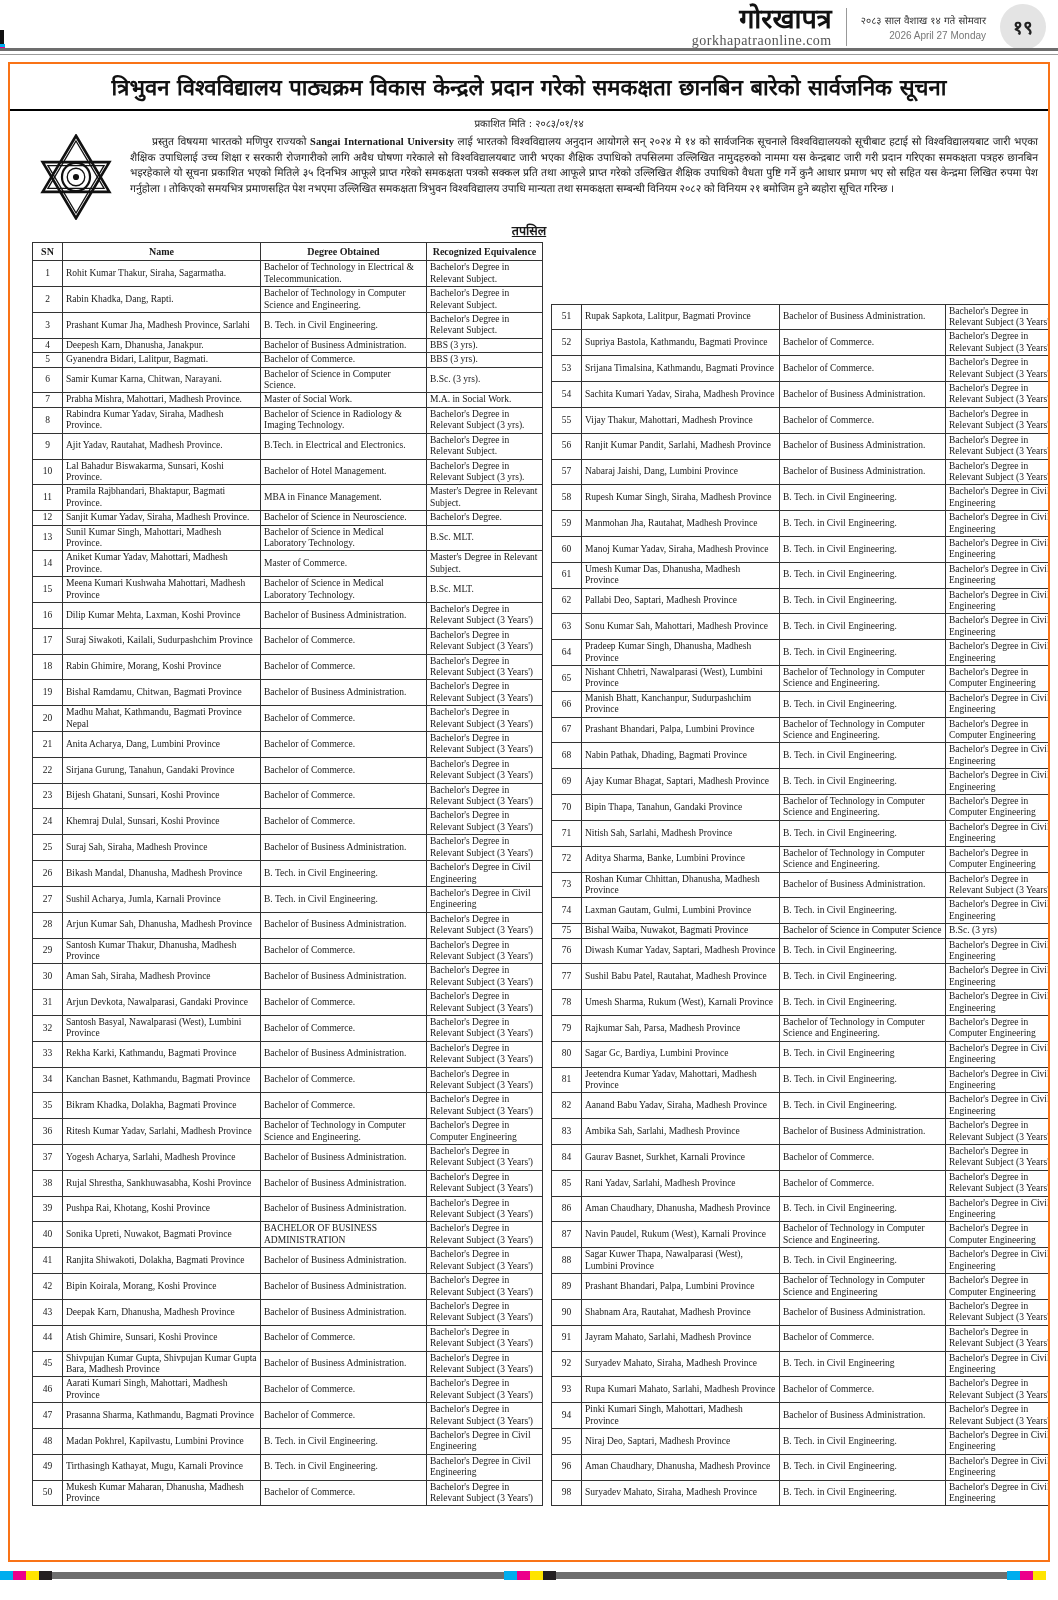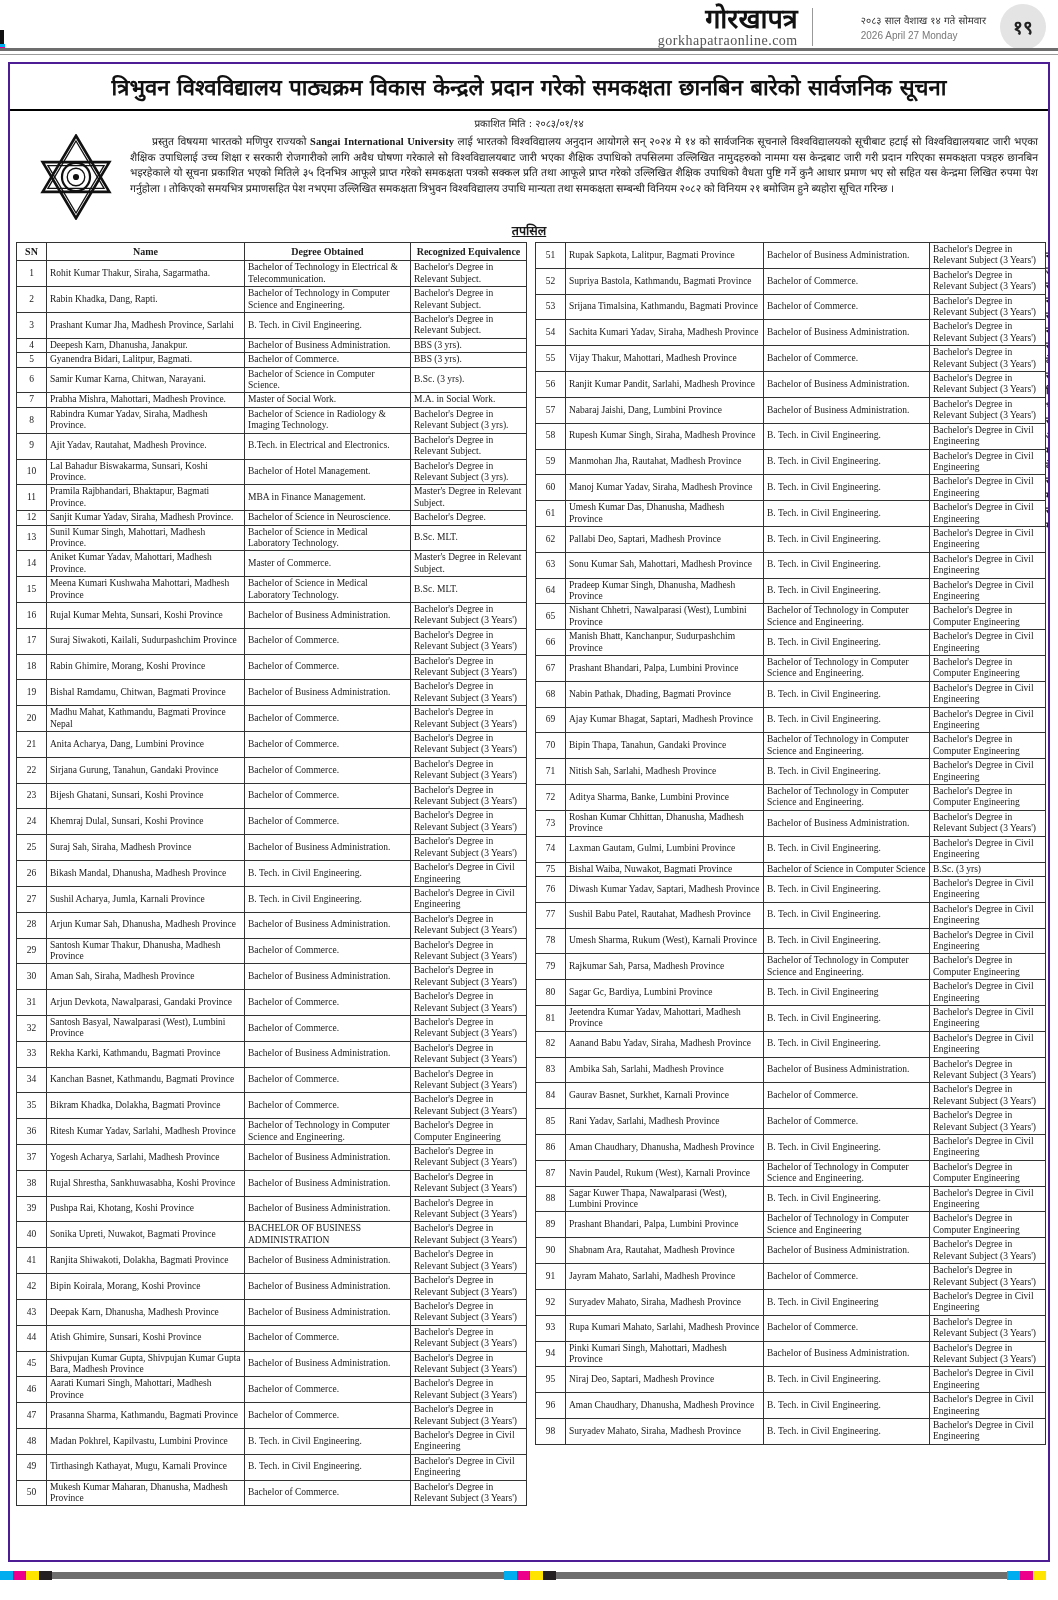--- a/index.html
+++ b/index.html
@@ -10,43 +10,43 @@
   .corner-marks { position:absolute; left:0; top:30px; width:6px; height:22px; }
   .corner-marks .bar { width:4px; height:14px; background:#111; }
   .corner-marks .sq { width:5px; height:3px; }
 
   
   .header { position:absolute; top:4px; right:12px; display:flex; align-items:center; gap:14px; }
   .masthead { text-align:right; }
   .masthead .logo { font-family:"DejaVu Sans", sans-serif; font-size:27px; font-weight:bold; color:#111; line-height:1.05; }
   .masthead .site { font-size:14px; color:#555; letter-spacing:.5px; }
   .header .vrule { width:1px; height:38px; background:#999; }
-  .dateblock { line-height:1.5; padding-top:2px;margin-left:34px; }
+  .dateblock { text-align:right; line-height:1.5; padding-top:2px; }
   .dateblock .np { font-size:10px; color:#333; font-family:"DejaVu Sans", sans-serif; }
   .dateblock .en { font-size:10px; color:#777; font-family:"Liberation Sans", sans-serif; }
   .page-circle { width:46px; height:46px; border-radius:50%; background:#e4e4e4; display:flex; align-items:center; justify-content:center; font-family:"DejaVu Sans", sans-serif; font-size:19px; font-weight:bold; color:#222; }
   .header-rules { position:absolute; top:48px; left:0; width:100%; }
   .header-rules .r1 { height:3px; background:#6d6d6d; }
   .header-rules .r2 { height:1px; background:#9a9a9a; margin-top:3px; }
 
   
-  .content-box { position:absolute; left:8px; top:62px; width:1042px; height:1500px; border:2px solid #4c1d95; overflow:hidden; background:#fff; }
+  .content-box { position:absolute; left:8px; top:62px; width:1042px; height:1500px; border:2px solid #f97316; overflow:hidden; background:#fff; }
   .title-section { border-bottom:2px solid #000; padding:7px 8px 8px 8px; }
   .notice-title { text-align:center; font-family:"DejaVu Sans", sans-serif; font-weight:bold; font-size:22px; color:#111; }
   .pub-date { text-align:center; font-family:"DejaVu Sans", sans-serif; font-weight:normal; font-size:10px; margin-top:5px; }
 
   .intro-row { display:flex; padding:2px 10px 0 20px; gap:8px; }
   .tu-logo { flex:0 0 92px; display:flex; align-items:flex-start; justify-content:center; padding-top:2px; }
   .intro-text { flex:1; font-size:10.5px; line-height:15.5px; text-align:justify; text-indent:22px; padding-top:2px; font-family:"Liberation Serif","DejaVu Sans",serif; }
   .intro-text b { font-family:"Liberation Serif", serif; }
 
   .tapasil { text-align:center; font-family:"DejaVu Sans", sans-serif; font-weight:bold; font-size:12.5px; text-decoration:underline; margin:2px 0 3px 0; }
 
   
-  .tables-wrap { display:flex; gap:8px; padding:0 6px; align-items:flex-start; }
+  .tables-wrap { display:flex; gap:8px; padding:0 22px; align-items:flex-end; }
   .col-left { flex:0 0 510px; }
   .col-right { flex:0 0 510px; display:flex; flex-direction:row; }
   table.roster { border-collapse:collapse; width:100%; table-layout:fixed; }
   table.roster th, table.roster td { border:1px solid #333; font-size:9.5px; line-height:11.4px; padding:1px 3px; vertical-align:middle; word-wrap:break-word; }
   table.roster th { text-align:center; font-weight:bold; font-size:10px; padding:3px 2px; }
   td.sn { text-align:center; }
   .c-sn { width:30px; } .c-name { width:198px; } .c-deg { width:166px; } .c-eq { width:116px; }
 
   
   .note-block { margin-top:6px; font-family:"DejaVu Sans", sans-serif; font-weight:bold; font-size:10px; line-height:15px; text-align:justify; }
@@ -213,21 +213,21 @@
                 <td>Master's Degree in Relevant Subject.</td>
               </tr>
               <tr>
                 <td class="sn">15</td>
                 <td>Meena Kumari Kushwaha Mahottari, Madhesh Province</td>
                 <td>Bachelor of Science in Medical Laboratory Technology.</td>
                 <td>B.Sc. MLT.</td>
               </tr>
               <tr>
                 <td class="sn">16</td>
-                <td>Rujal Kumar Mehta, Sunsari, Koshi Province</td>
+                <td>Dilip Kumar Mehta, Laxman, Koshi Province</td>
                 <td>Bachelor of Business Administration.</td>
                 <td>Bachelor's Degree in Relevant Subject (3 Years')</td>
               </tr>
               <tr>
                 <td class="sn">17</td>
                 <td>Suraj Siwakoti, Kailali, Sudurpashchim Province</td>
                 <td>Bachelor of Commerce.</td>
                 <td>Bachelor's Degree in Relevant Subject (3 Years')</td>
               </tr>
               <tr>

